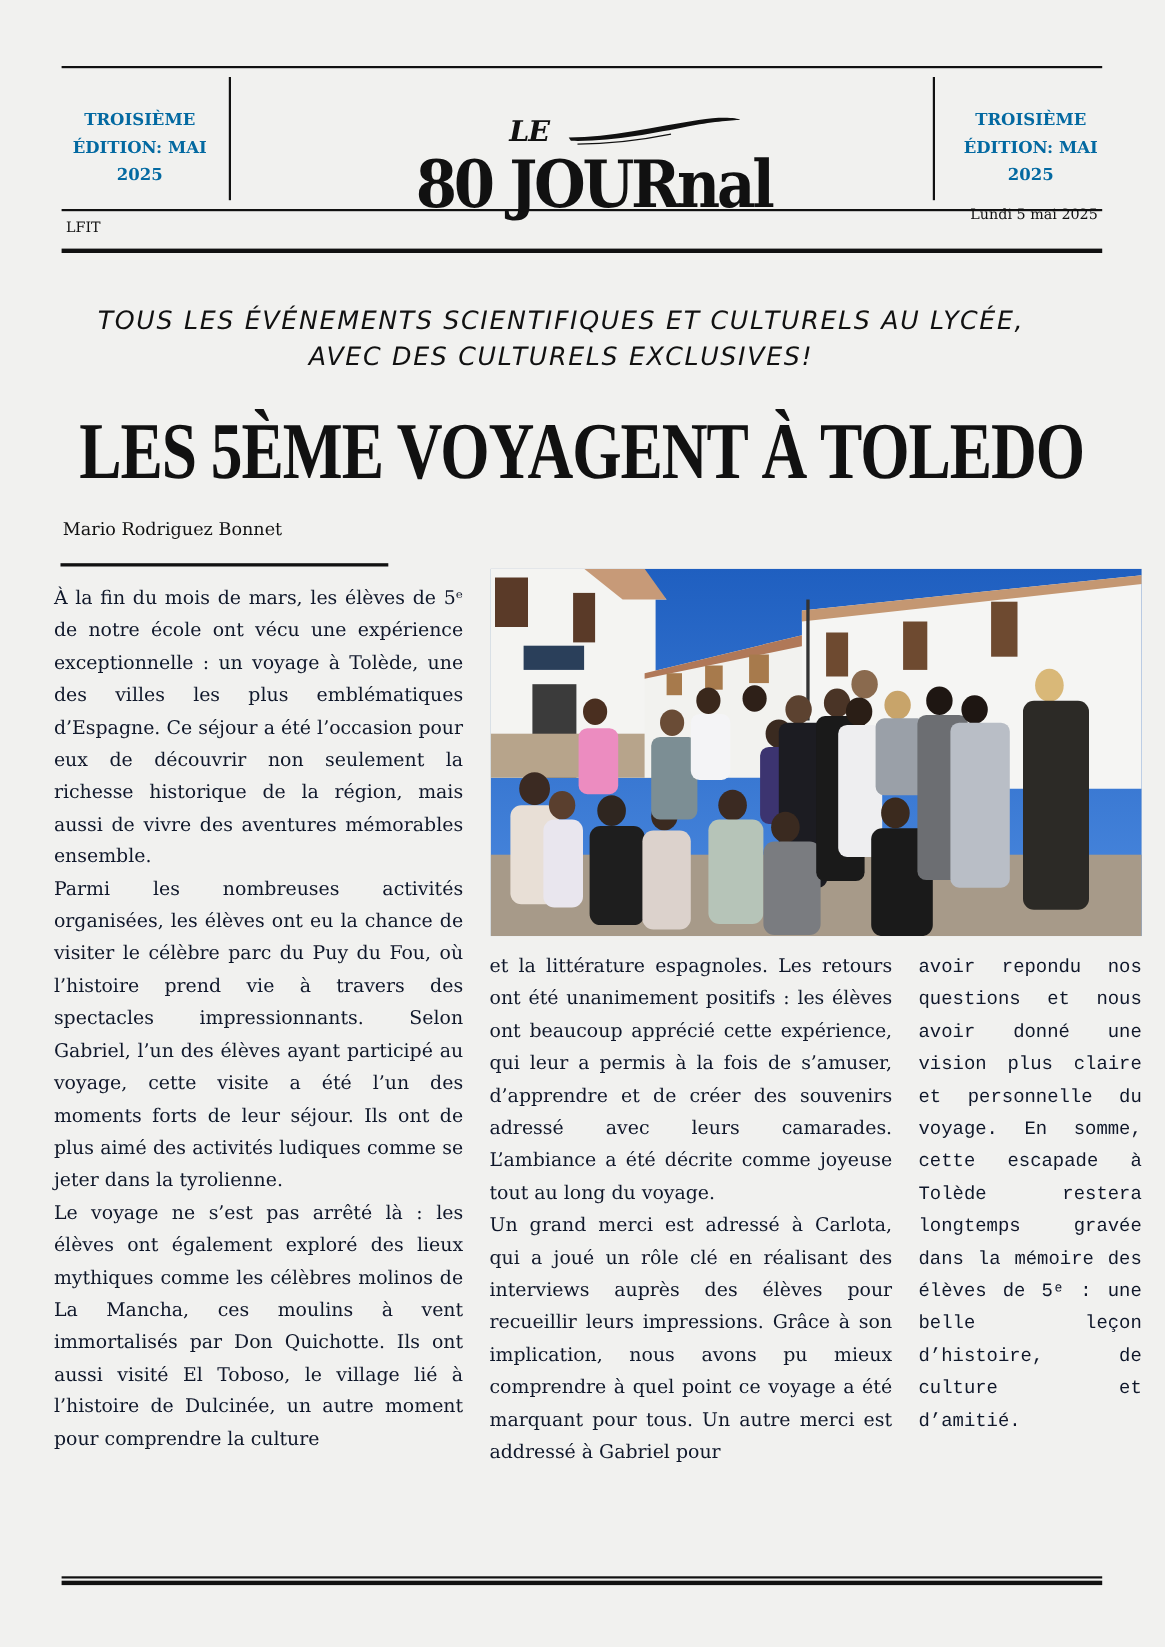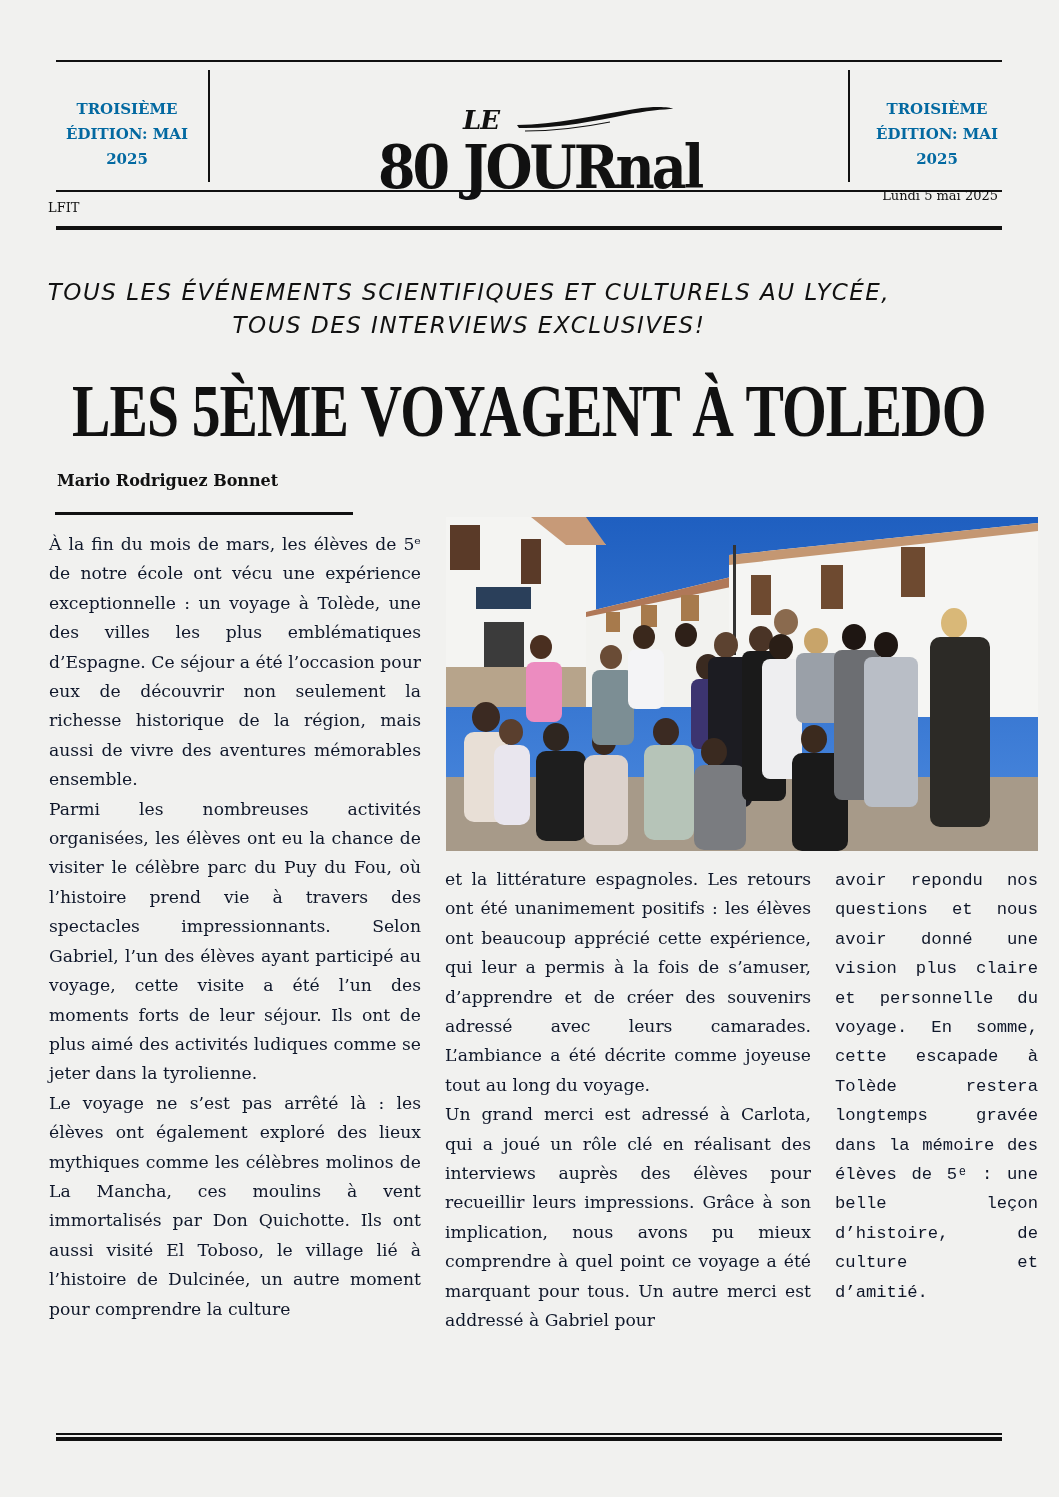--- a/index.html
+++ b/index.html
@@ -37,42 +37,42 @@
   .logo-main {
     position: absolute; left: 78px; top: 34px;
     font-family: "DejaVu Serif", serif; font-weight: bold;
     font-size: 54px; letter-spacing: -3px; line-height: 62px;
     transform: scaleY(1.1);
     transform-origin: left top;
   }
   .logo-swash { position: absolute; left: 215px; top: 4px; }
 
   .rule-mid { left: 56px; top: 190px; width: 946px; height: 2px; background: #111; }
-  .meta-left { left: 48px; top: 200px; font-size: 13px; }
+  .meta-left { left: 60px; top: 200px; font-size: 13px; }
   .meta-right { right: 61px; top: 188px; font-size: 13px; }
   .rule-thick { left: 56px; top: 226px; width: 946px; height: 4px; background: #111; }
 
   
   .tagline {
     left: 0; width: 938px; top: 276px; text-align: center;
     font-family: "DejaVu Sans", sans-serif; font-style: italic; font-weight: normal;
-    font-size: 23px; line-height: 33px; letter-spacing: 1.5px; color: #111;
+    font-size: 23px; line-height: 33px; letter-spacing: 1.5px; color: #111; padding-left: 41px;
   }
   .tagline span { display: block; }
   .headline {
     left: 72px; top: 364px; width: 970px;
     font-family: "Liberation Serif", serif; font-weight: bold;
     font-size: 62px; line-height: 80px; white-space: nowrap;
     transform: scaleX(0.93) scaleY(1.18);
     transform-origin: left top;
     letter-spacing: -1px;
   }
   .byline {
     left: 57px; top: 471px;
-    font-family: "DejaVu Serif", serif; font-weight: bold; font-size: 16px;
+    font-family: "DejaVu Serif", serif; font-weight: normal; font-size: 16px;
   }
   .byline-rule { left: 55px; top: 512px; width: 298px; height: 3px; background: #111; }
 
   
   .col {
     font-family: "DejaVu Serif", serif;
     font-size: 17.2px; line-height: 29.4px;
     text-align: justify; text-align-last: left;
     color: #0f172a;
   }
@@ -118,21 +118,21 @@
   <span>2025</span>
 </div>
 
 <div class="abs rule-mid"></div>
 <div class="abs meta-left">LFIT</div>
 <div class="abs meta-right">Lundi 5 mai 2025</div>
 <div class="abs rule-thick"></div>
 
 <div class="abs tagline">
   <span>TOUS LES ÉVÉNEMENTS SCIENTIFIQUES ET CULTURELS AU LYCÉE,</span>
-  <span>TOUS DES INTERVIEWS EXCLUSIVES!</span>
+  <span>AVEC DES CULTURELS EXCLUSIVES!</span>
 </div>
 
 <div class="abs headline">LES 5ÈME VOYAGENT À TOLEDO</div>
 
 <div class="abs byline">Mario Rodriguez Bonnet</div>
 <div class="abs byline-rule"></div>
 
 <div class="abs col col1">
   <p>À la fin du mois de mars, les élèves de 5ᵉ de notre école ont vécu une expérience exceptionnelle : un voyage à Tolède, une des villes les plus emblématiques d’Espagne. Ce séjour a été l’occasion pour eux de découvrir non seulement la richesse historique de la région, mais aussi de vivre des aventures mémorables ensemble.</p>
   <p>Parmi les nombreuses activités organisées, les élèves ont eu la chance de visiter le célèbre parc du Puy du Fou, où l’histoire prend vie à travers des spectacles impressionnants. Selon Gabriel, l’un des élèves ayant participé au voyage, cette visite a été l’un des moments forts de leur séjour. Ils ont de plus aimé des activités ludiques comme se jeter dans la tyrolienne.</p>

